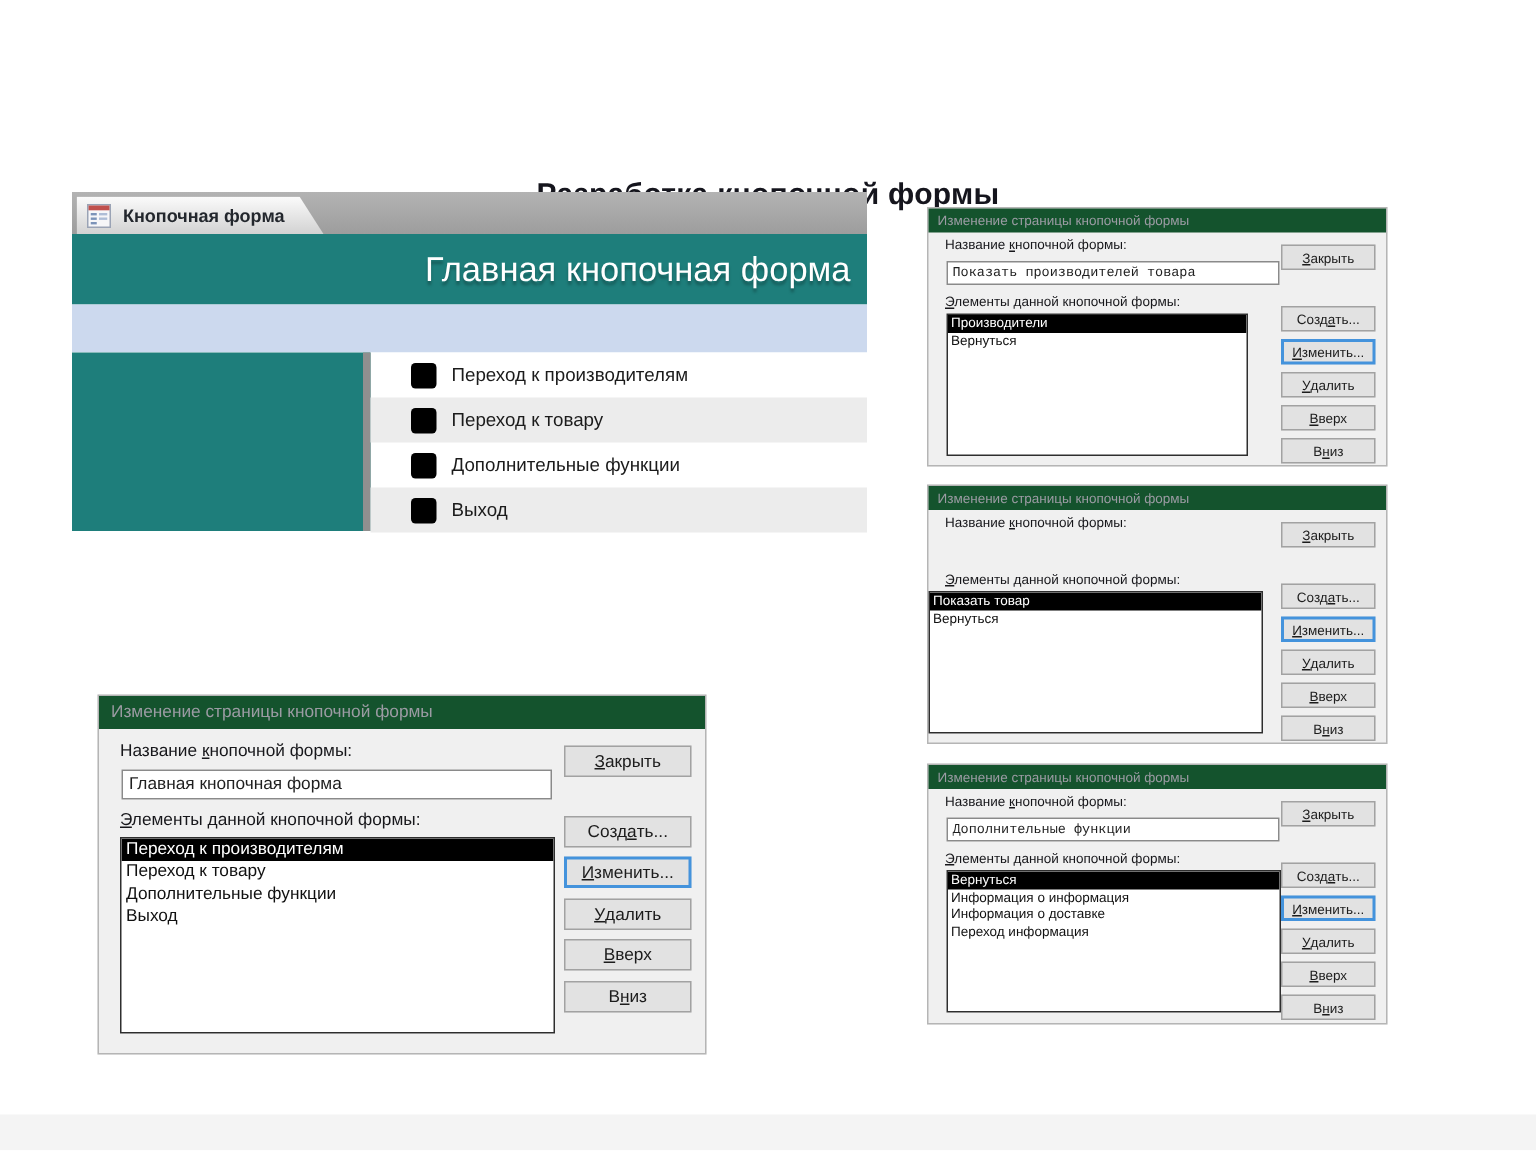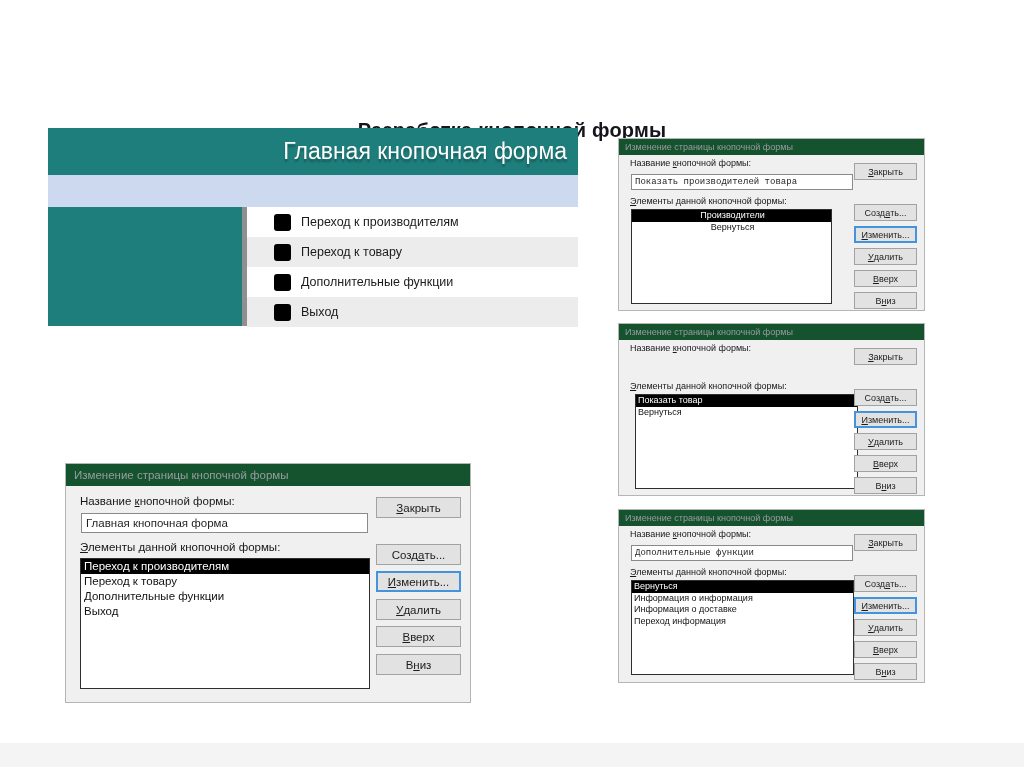--- a/index.html
+++ b/index.html
@@ -56,20 +56,34 @@
   .dlg.small .dlg-btn{font-size:9px;}
 </style>
 </head>
 <body>
 
 <div class="canvas">
 
   <div class="slide-title">Разработка кнопочной формы</div>
 
   <div class="formprev">
+    <div class="tabbar">
+      <div class="tab">
+        <svg class="tab-icon" viewBox="0 0 16 16">
+          <rect x="0.5" y="0.5" width="15" height="15" fill="#f6f6f8" stroke="#9aa3b5"></rect>
+          <rect x="1" y="1" width="14" height="3.2" fill="#c0504d"></rect>
+          <rect x="2.5" y="6" width="4" height="1.6" fill="#7c93b8"></rect>
+          <rect x="8" y="6" width="5.5" height="1.6" fill="#aebdd6"></rect>
+          <rect x="2.5" y="9" width="4" height="1.6" fill="#7c93b8"></rect>
+          <rect x="8" y="9" width="5.5" height="1.6" fill="#aebdd6"></rect>
+          <rect x="2.5" y="12" width="4" height="1.6" fill="#7c93b8"></rect>
+        </svg>
+        <span class="tab-label">Кнопочная форма</span>
+      </div>
+    </div>
     <div class="form-header">Главная кнопочная форма</div>
     <div class="form-blue"></div>
     <div class="form-body">
       <div class="form-side"></div>
       <div class="form-rows">
         <div class="form-row">
           <span class="btn-square"></span>
           <span class="form-row-label">Переход к производителям</span>
         </div>
         <div class="form-row">
@@ -129,21 +143,21 @@
         <span class="mn">н</span>
         <span>из</span>
       </button>
   </div>
 
   <div class="dlg small" style="left:618px;top:138px;width:307px;height:173px;">
     <div class="dlg-title"><span>Изменение страницы кнопочной формы</span></div>
     <div class="dlg-label" style="left:11px;top:19px;"><span>Название </span><span class="mn">к</span><span>нопочной формы:</span></div>
     <input class="dlg-input" style="left: 12px; top: 35px; width: 222px; height: 16px;" value="Показать производителей товара">
     <div class="dlg-label" style="left:11px;top:57px;"><span></span><span class="mn">Э</span><span>лементы данной кнопочной формы:</span></div>
-    <div class="dlg-list" style="left:12px;top:70px;width:201px;height:95px;text-align:center;">
+    <div class="dlg-list" style="left:12px;top:70px;width:201px;height:95px;">
       <div class="dlg-item sel">Производители</div>
       <div class="dlg-item">Вернуться</div>
     </div>
     <button class="dlg-btn" style="left:235px;top:24px;width:63px;height:17px;">
         <span></span>
         <span class="mn">З</span>
         <span>акрыть</span>
       </button>
     <button class="dlg-btn" style="left:235px;top:65px;width:63px;height:17px;">
         <span>Созд</span>
@@ -169,21 +183,21 @@
         <span>В</span>
         <span class="mn">н</span>
         <span>из</span>
       </button>
   </div>
 
   <div class="dlg small" style="left:618px;top:323px;width:307px;height:173px;">
     <div class="dlg-title"><span>Изменение страницы кнопочной формы</span></div>
     <div class="dlg-label" style="left:11px;top:19px;"><span>Название </span><span class="mn">к</span><span>нопочной формы:</span></div>
     <div class="dlg-label" style="left:11px;top:57px;"><span></span><span class="mn">Э</span><span>лементы данной кнопочной формы:</span></div>
-    <div class="dlg-list" style="left:16px;top:70px;width:223px;height:95px;">
+    <div class="dlg-list" style="left:0;top:70px;width:223px;height:95px;">
       <div class="dlg-item sel">Показать товар</div>
       <div class="dlg-item">Вернуться</div>
     </div>
     <button class="dlg-btn" style="left:235px;top:24px;width:63px;height:17px;">
         <span></span>
         <span class="mn">З</span>
         <span>акрыть</span>
       </button>
     <button class="dlg-btn" style="left:235px;top:65px;width:63px;height:17px;">
         <span>Созд</span>

